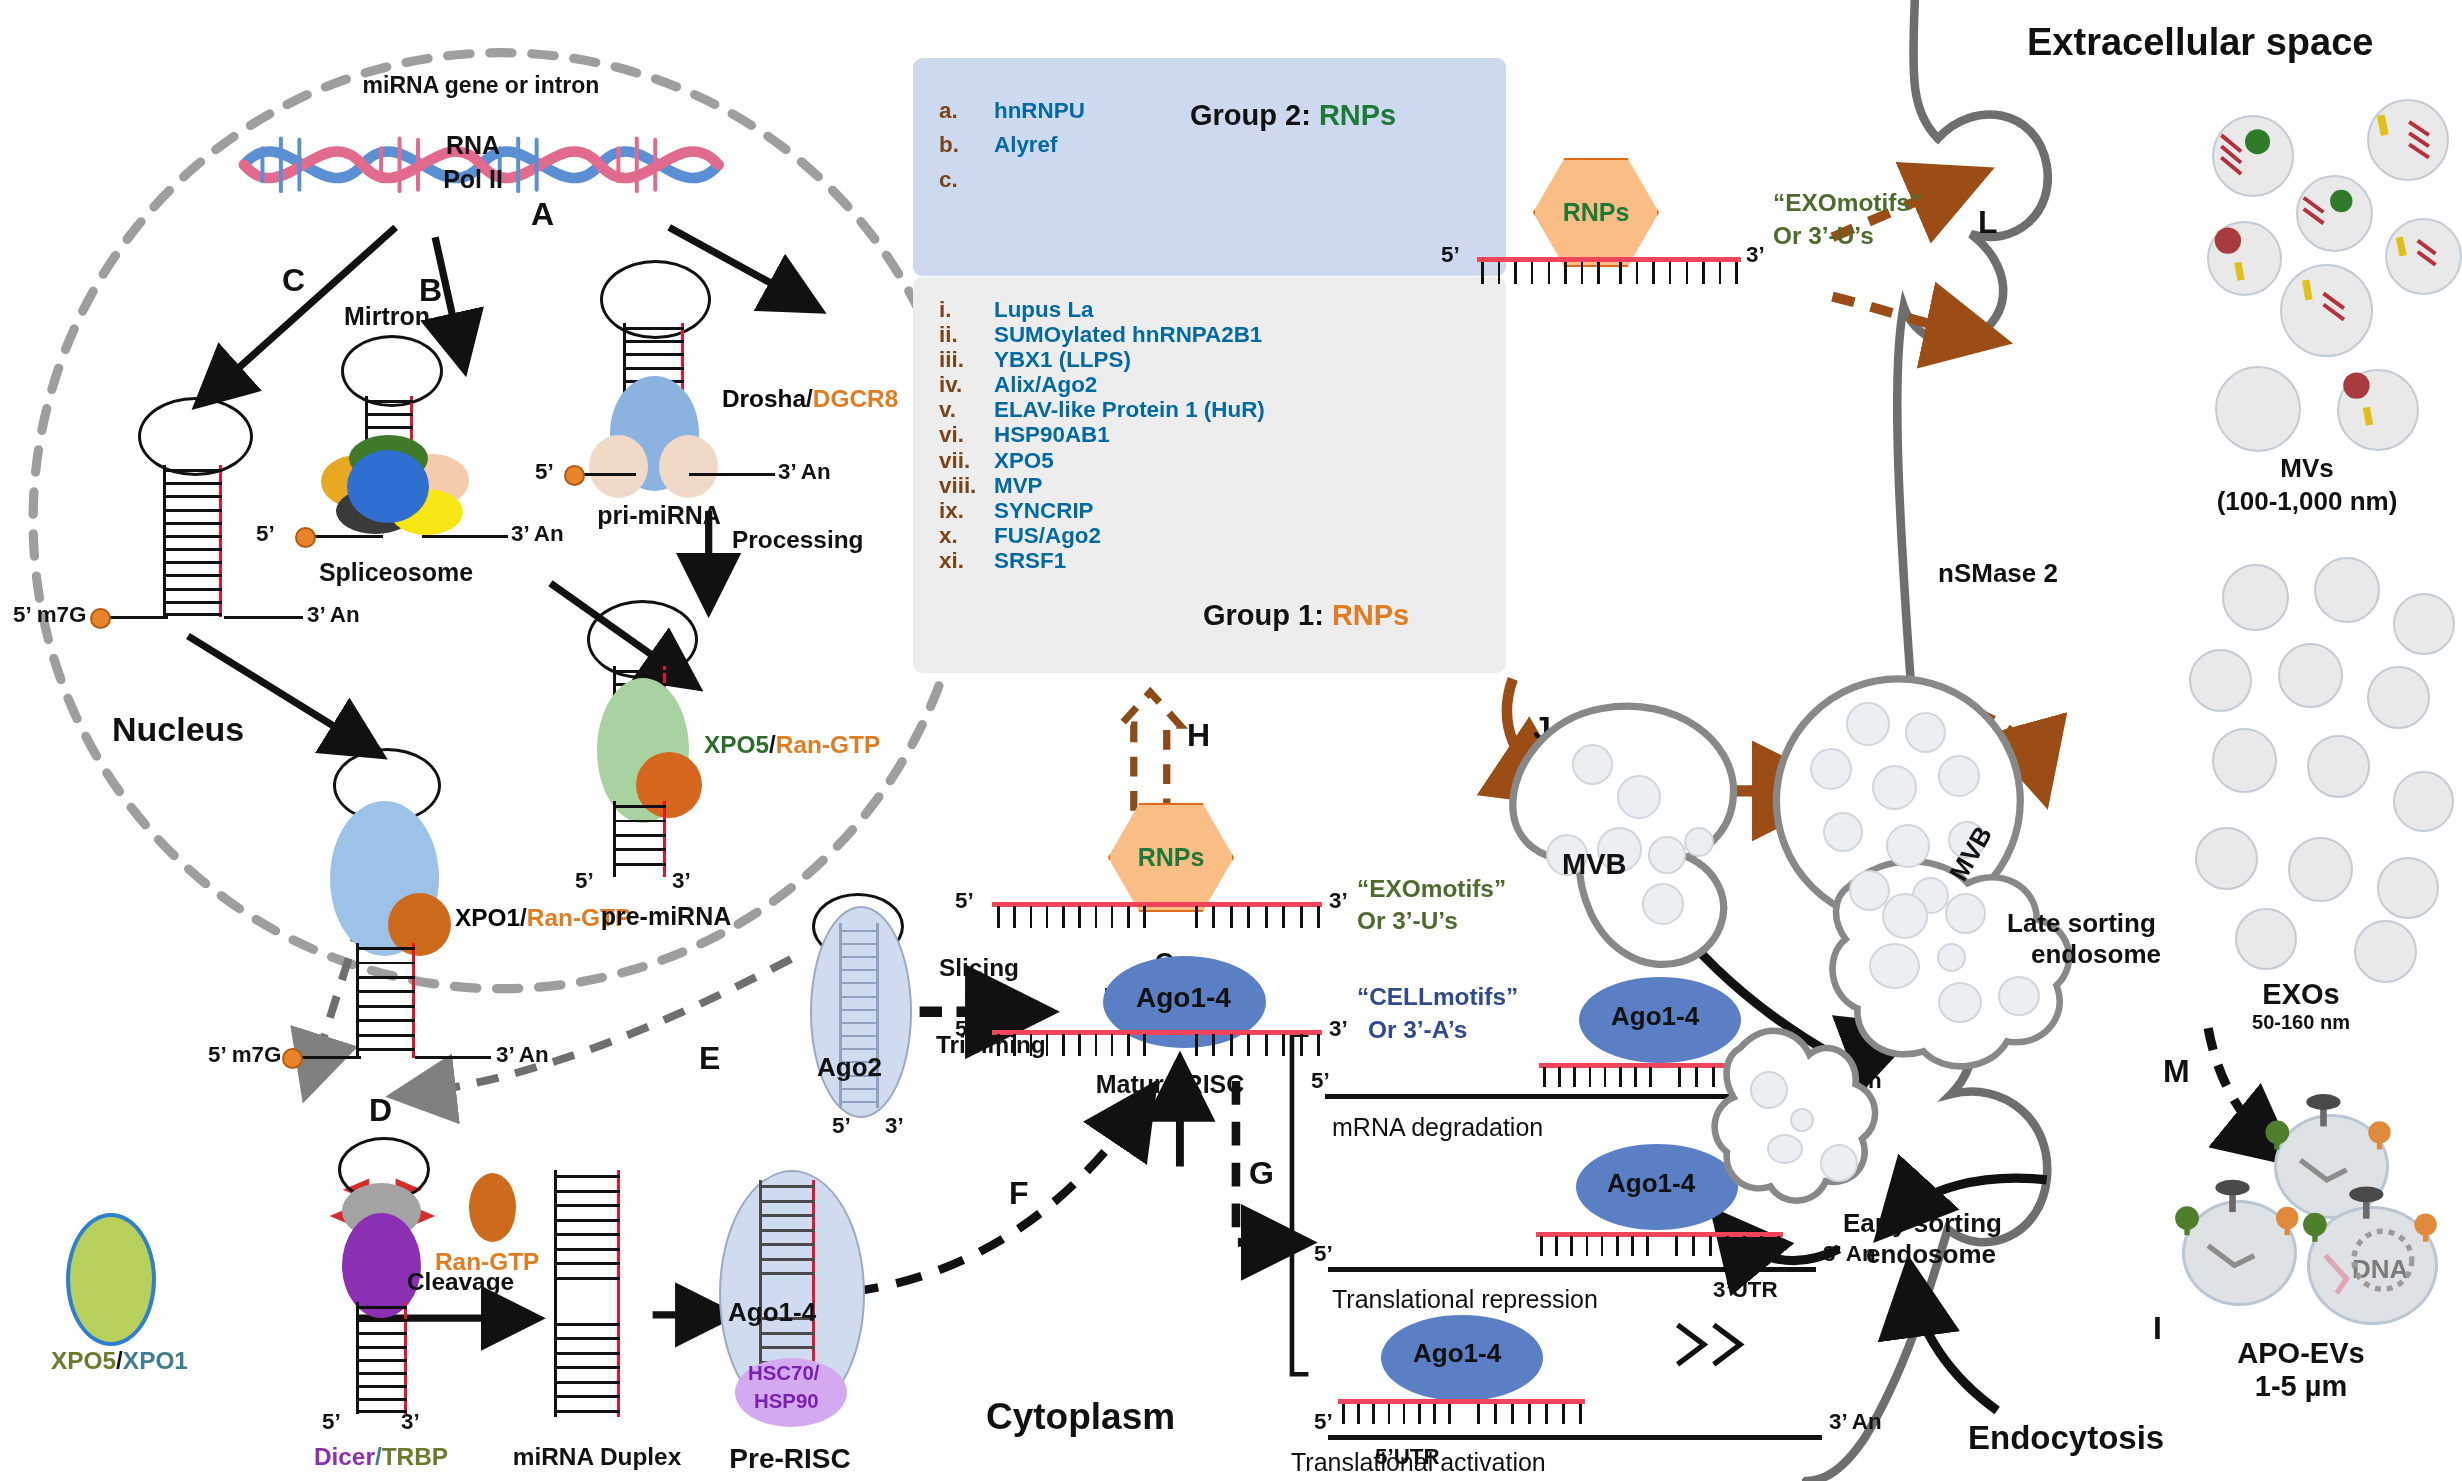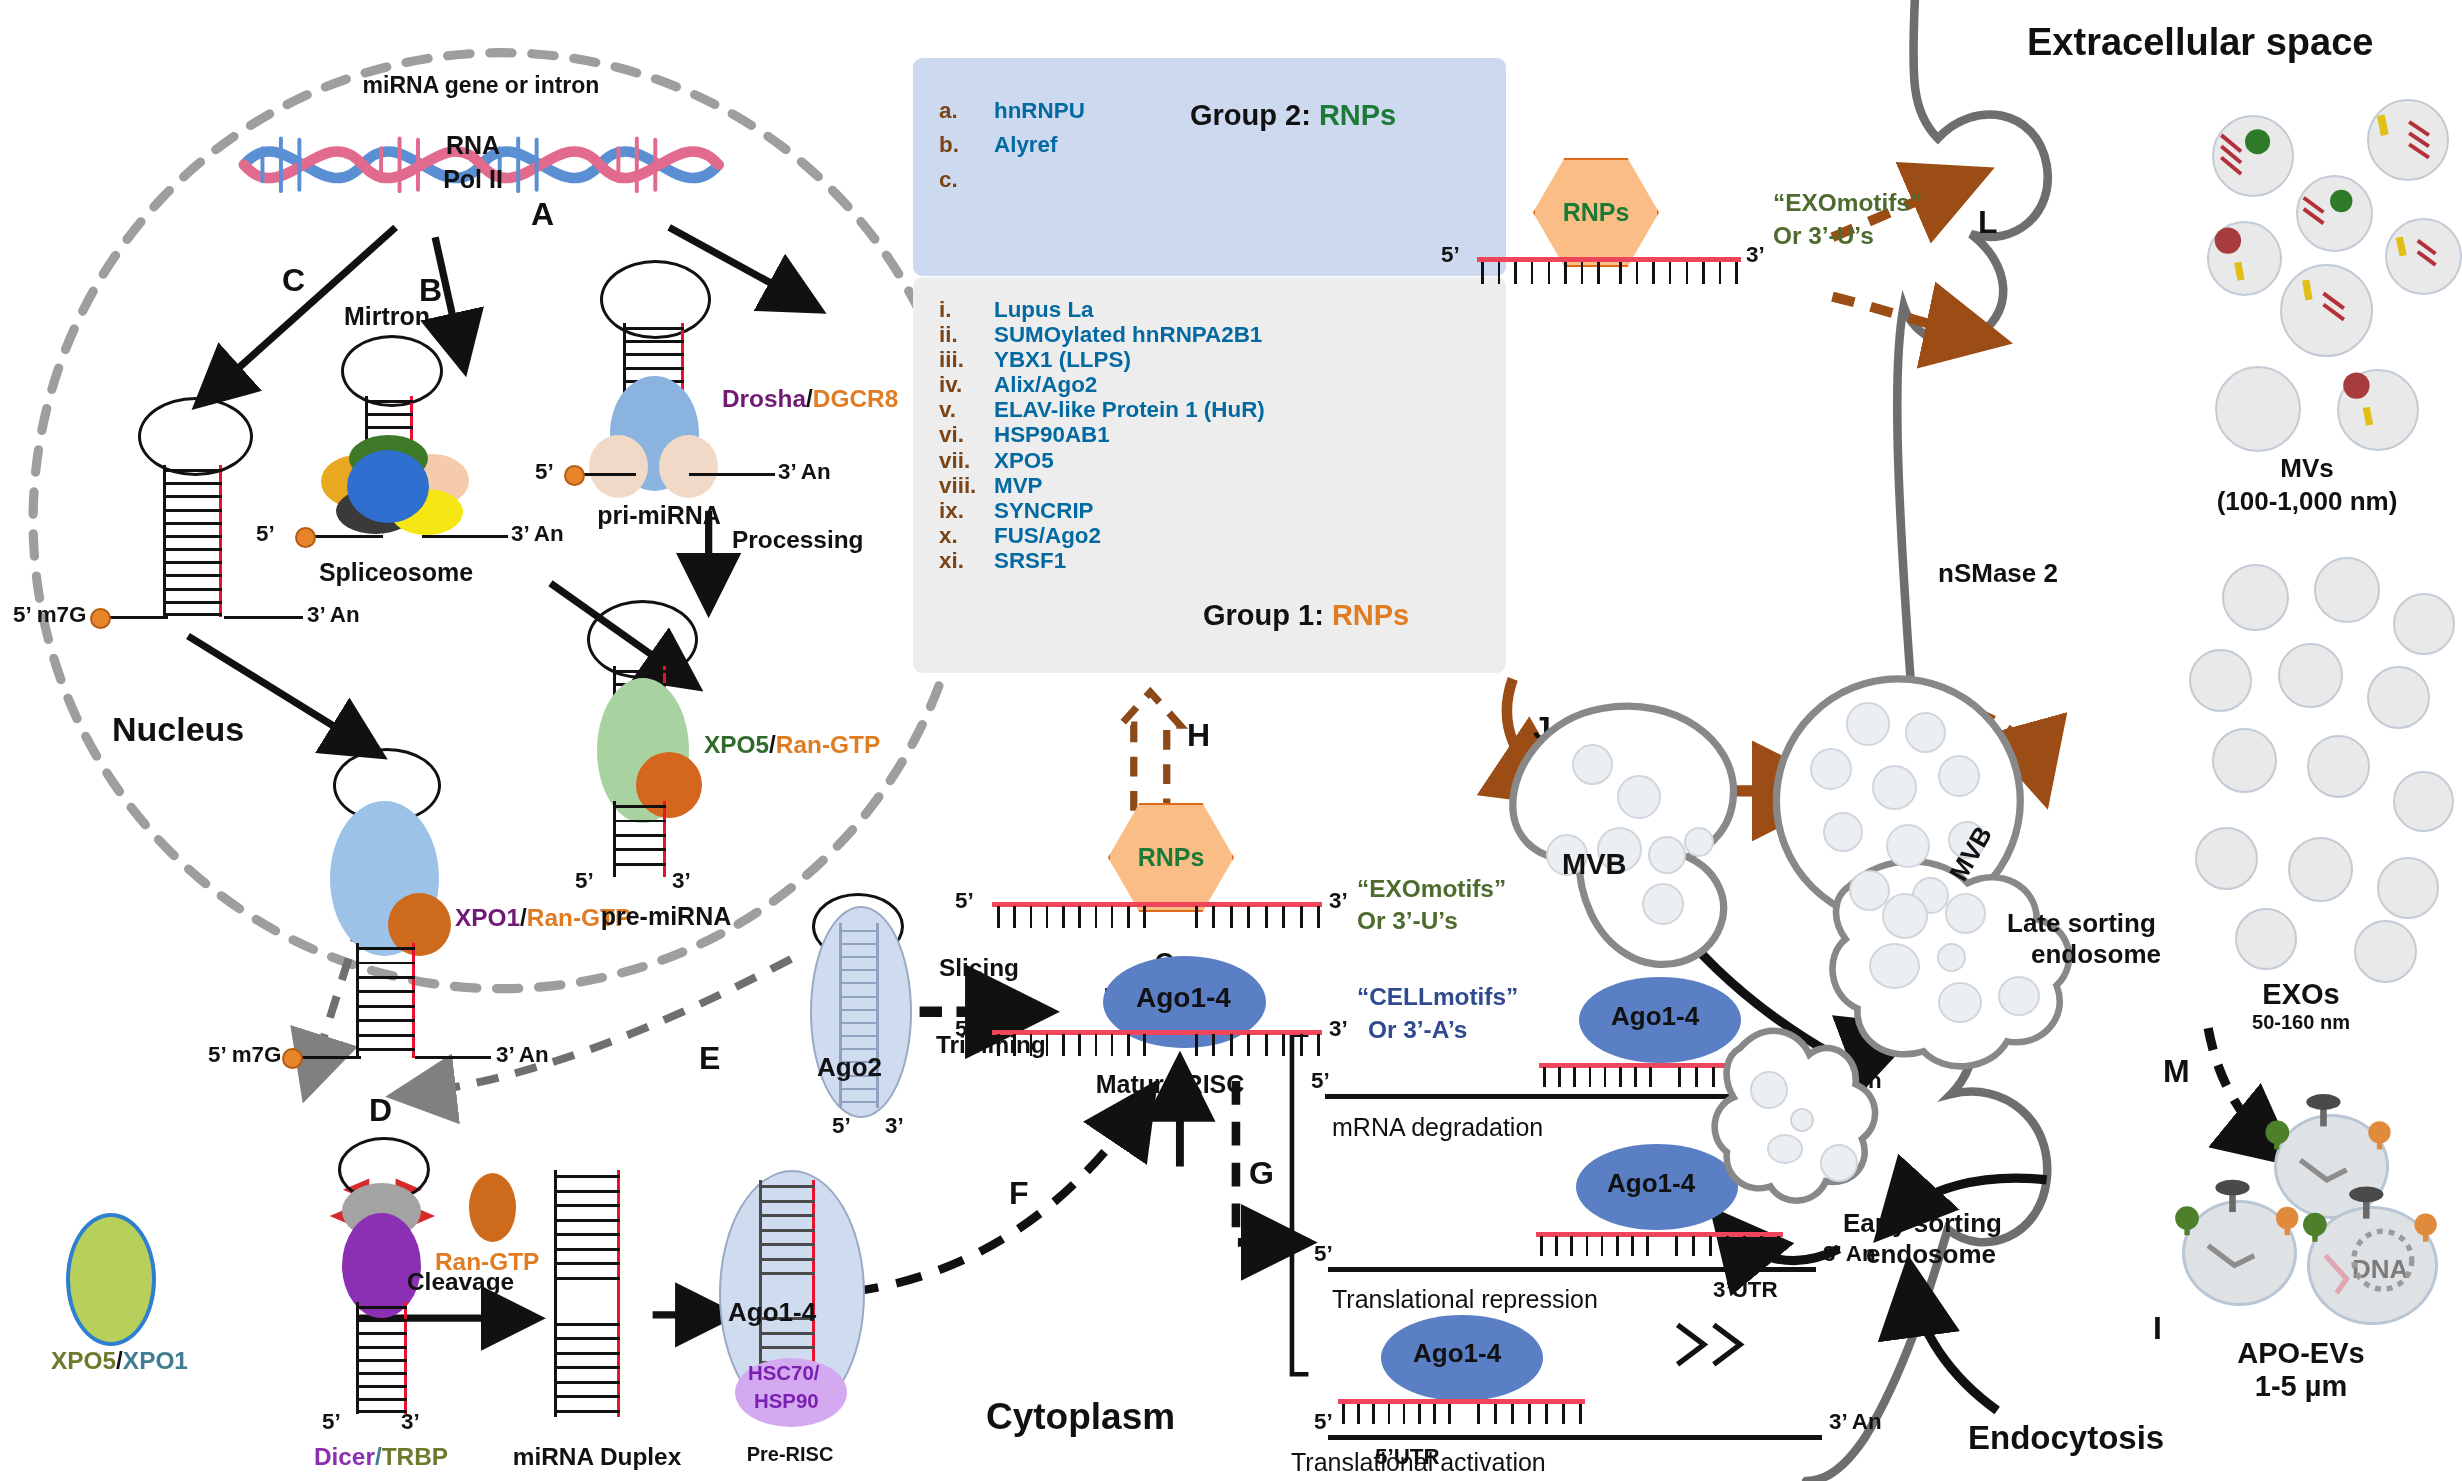--- a/index.html
+++ b/index.html
@@ -49,21 +49,21 @@
 
   
   .legendbox{position:absolute;}
   .legend-list{position:absolute;}
   .legend-row{display:flex;align-items:flex-start;line-height:1.12;}
   .legend-idx{font-weight:bold;color:#7a4417;width:55px;flex:none;}
   .legend-txt{color:#0369a1;font-weight:bold;}
   .legend-title{position:absolute;font-weight:bold;color:#111;white-space:nowrap;}
 
   
-  .c-blue{color:#701a75;}
+  .c-blue{color:#000000;}
   .c-orange{color:#e07c21;}
   .c-purple{color:#8b2fb3;}
   .c-dkgreen{color:#2e6b2c;}
   .c-teal{color:#3f7d8f;}
   .c-olive{color:#6d7a2e;}
   .c-rnps{color:#1d7a36;}
   .c-rnpsO{color:#e07c21;}
 </style>
 </head>
 <body>
@@ -420,21 +420,21 @@
     <div class="rung" style="top:152px;background:#4a4a4a"></div>
       <div class="rung" style="top:166px;background:#4a4a4a"></div>
     <div class="rung" style="top:181px;background:#4a4a4a"></div>
       <div class="rung" style="top:195px;background:#4a4a4a"></div>
     <div class="rung" style="top:210px;background:#4a4a4a"></div>
   </div>
   <div class="blobtext" style="left:728px;top:1297px;font-size:26px;">Ago1-4</div>
   <div class="blob" style="left:735px;top:1358px;width:112px;height:69px;background:#d3aaf0;"></div>
   <div class="lbl" style="left:748px;top:1363px;font-size:20.4px;color:#7a1fb0;">HSC70/</div>
   <div class="lbl" style="left:754px;top:1391px;font-size:20.4px;color:#7a1fb0;">HSP90</div>
-  <div class="lbl ctr" style="left:790px;top:1444px;font-size:20px;">Pre-RISC</div>
+  <div class="lbl ctr" style="left:790px;top:1444px;font-size:28px;">Pre-RISC</div>
 
   <div class="loop" style="left:812px;top:893px;width:86px;height:61px;"></div>
   <div class="blob" style="left:810px;top:906px;width:98px;height:208px;background:#cfdcf0;border:2.6px solid #9aa9c4;"></div>
   <div class="duplex" style="left:839px;top:923px;width:40px;height:185px;">
     <div class="s1" style="background:#8fa2c0;width:2.6px"></div>
       <div class="s2" style="background:#8fa2c0;width:2.6px"></div>
     <div class="rung" style="top:6.6px;background:#8fa2c0;height:2px"></div>
       <div class="rung" style="top:20px;background:#8fa2c0;height:2px"></div>
     <div class="rung" style="top:33px;background:#8fa2c0;height:2px"></div>
       <div class="rung" style="top:46px;background:#8fa2c0;height:2px"></div>

